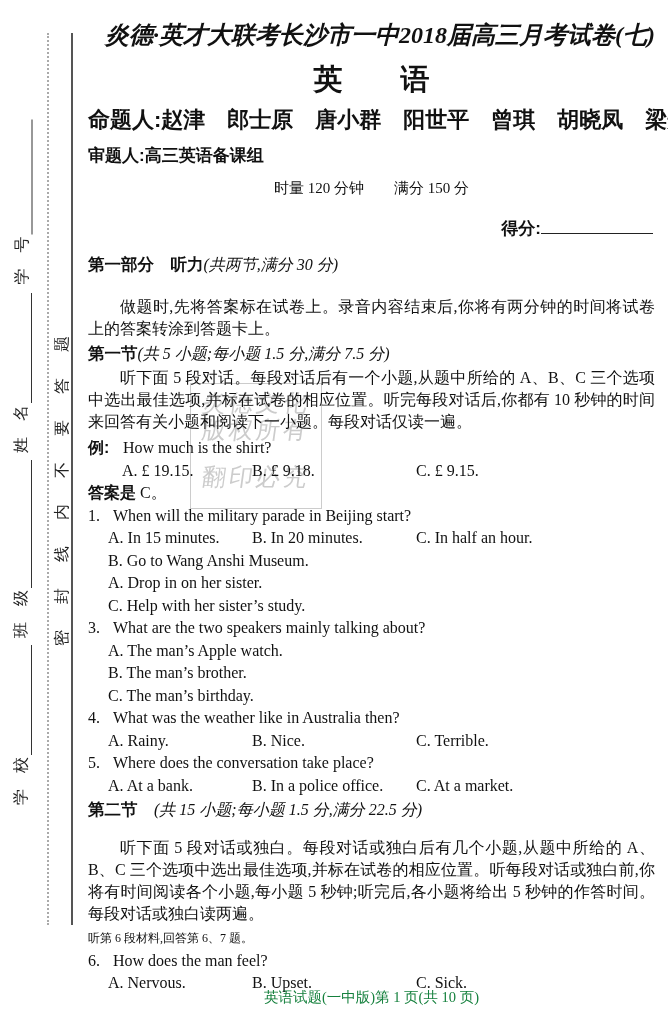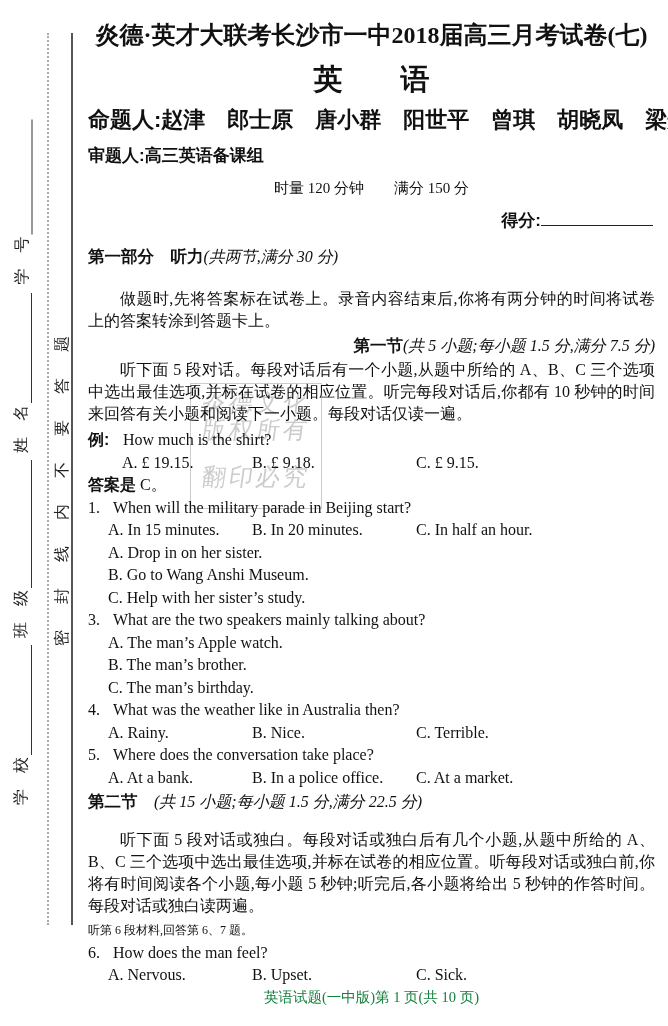--- a/index.html
+++ b/index.html
@@ -21,27 +21,27 @@
   .watermark{position:absolute; left:190px; top:383px; width:132px; height:126px;
     border:1px solid #cccccc; z-index:0; display:flex; flex-direction:column; align-items:center;
     padding-top:6px; box-sizing:border-box;}
   .watermark .wm-line{font-size:24px; line-height:27px; color:#cccccc; letter-spacing:3px;
     transform:skewX(-8deg); font-family:"Liberation Serif","DejaVu Serif",serif; white-space:pre;}
   .watermark .wm-gap{height:20px;}
   
   .content{position:absolute; left:88px; top:0; width:567px; z-index:1;}
   .hei{font-family:"Liberation Sans","DejaVu Sans",sans-serif; font-weight:bold;}
   .kai{font-style:italic; font-weight:normal; font-family:Liberation Serif, serif;}
-  .main-title{margin-top:20px; font-size:24px; line-height:30px; text-align:center;
-    font-weight:bold; letter-spacing:0px; white-space:pre;}
+  .main-title{margin-top:20px; font-size:24px; line-height:30px; text-align:right;
+    font-weight:bold; font-style:italic; letter-spacing:0px; white-space:pre;}
   .subject{margin-top:12px; font-size:29px; line-height:34px; text-align:center; white-space:pre;}
   .setters{margin-top:13px; font-size:22px; line-height:22px; text-align:center; white-space:pre;}
   .reviewers{margin-top:14px; font-size:17px; line-height:22px; white-space:pre;}
   .duration{margin-top:11px; font-size:15px; line-height:20px; text-align:center; white-space:pre;}
-  .score-row{margin-top:12px; height:22px; line-height:22px; text-align:right; padding-right:2px;
+  .score-row{margin-top:20px; height:22px; line-height:22px; text-align:right; padding-right:2px;
     font-size:17px;}
   .score-line{display:inline-block; width:112px; height:15px; border-bottom:1px solid #222;}
   .sec-heading{font-size:16.5px; line-height:22px; margin-top:13px;}
   .sec-heading .kai{font-size:16px;}
   .para{font-size:16px; line-height:22px; text-indent:2em; margin-top:20px; text-align:justify;}
   .qarea{font-size:16px; line-height:22.5px;}
   .ex-line{margin-top:4px;}
   .ex-label{display:inline-block; min-width:26px; margin-right:9px;}
   .opt-row{position:relative; height:22.5px;}
   .opt-row .opt-a{position:absolute; left:20px;}
@@ -94,21 +94,21 @@
 
     <div class="score-row">
       <span class="hei">得分:</span><span class="score-line"></span>
     </div>
 
     <div class="sec-heading">
       <span class="hei">第一部分　听力</span><span class="kai">(共两节,满分 30 分)</span>
     </div>
     <div class="para">做题时,先将答案标在试卷上。录音内容结束后,你将有两分钟的时间将试卷上的答案转涂到答题卡上。</div>
 
-    <div class="sec-heading" style="margin-top:2px;text-align:right;">
+    <div class="sec-heading" style="margin-top:2px;">
       <span class="hei">第一节</span><span class="kai">(共 5 小题;每小题 1.5 分,满分 7.5 分)</span>
     </div>
     <div class="para" style="margin-top:2px;">听下面 5 段对话。每段对话后有一个小题,从题中所给的 A、B、C 三个选项中选出最佳选项,并标在试卷的相应位置。听完每段对话后,你都有 10 秒钟的时间来回答有关小题和阅读下一小题。每段对话仅读一遍。</div>
 
     <div class="qarea">
       <div class="ex-line">
         <span class="ex-label hei">例:</span><span>How much is the shirt?</span>
       </div>
       <div class="opt-row ex-opts">
         <span class="opt-a">A. £ 19.15.</span>
@@ -121,22 +121,22 @@
       <div id="s1-questions">
           <div>
             <div><span class="q-num">1.</span><span>When will the military parade in Beijing start?</span></div>
             <div class="opt-row">
               <span class="opt-a">A. In 15 minutes.</span>
               <span class="opt-b">B. In 20 minutes.</span>
               <span class="opt-c">C. In half an hour.</span>
             </div>
           </div>
           <div>
+            <div class="opt-stacked">B. Go to Wang Anshi Museum.</div>
             <div class="opt-stacked">A. Drop in on her sister.</div>
-            <div class="opt-stacked">B. Go to Wang Anshi Museum.</div>
             <div class="opt-stacked">C. Help with her sister’s study.</div>
           </div>
           <div>
             <div><span class="q-num">3.</span><span>What are the two speakers mainly talking about?</span></div>
             <div class="opt-stacked">A. The man’s Apple watch.</div>
             <div class="opt-stacked">B. The man’s brother.</div>
             <div class="opt-stacked">C. The man’s birthday.</div>
           </div>
           <div>
             <div><span class="q-num">4.</span><span>What was the weather like in Australia then?</span></div>

